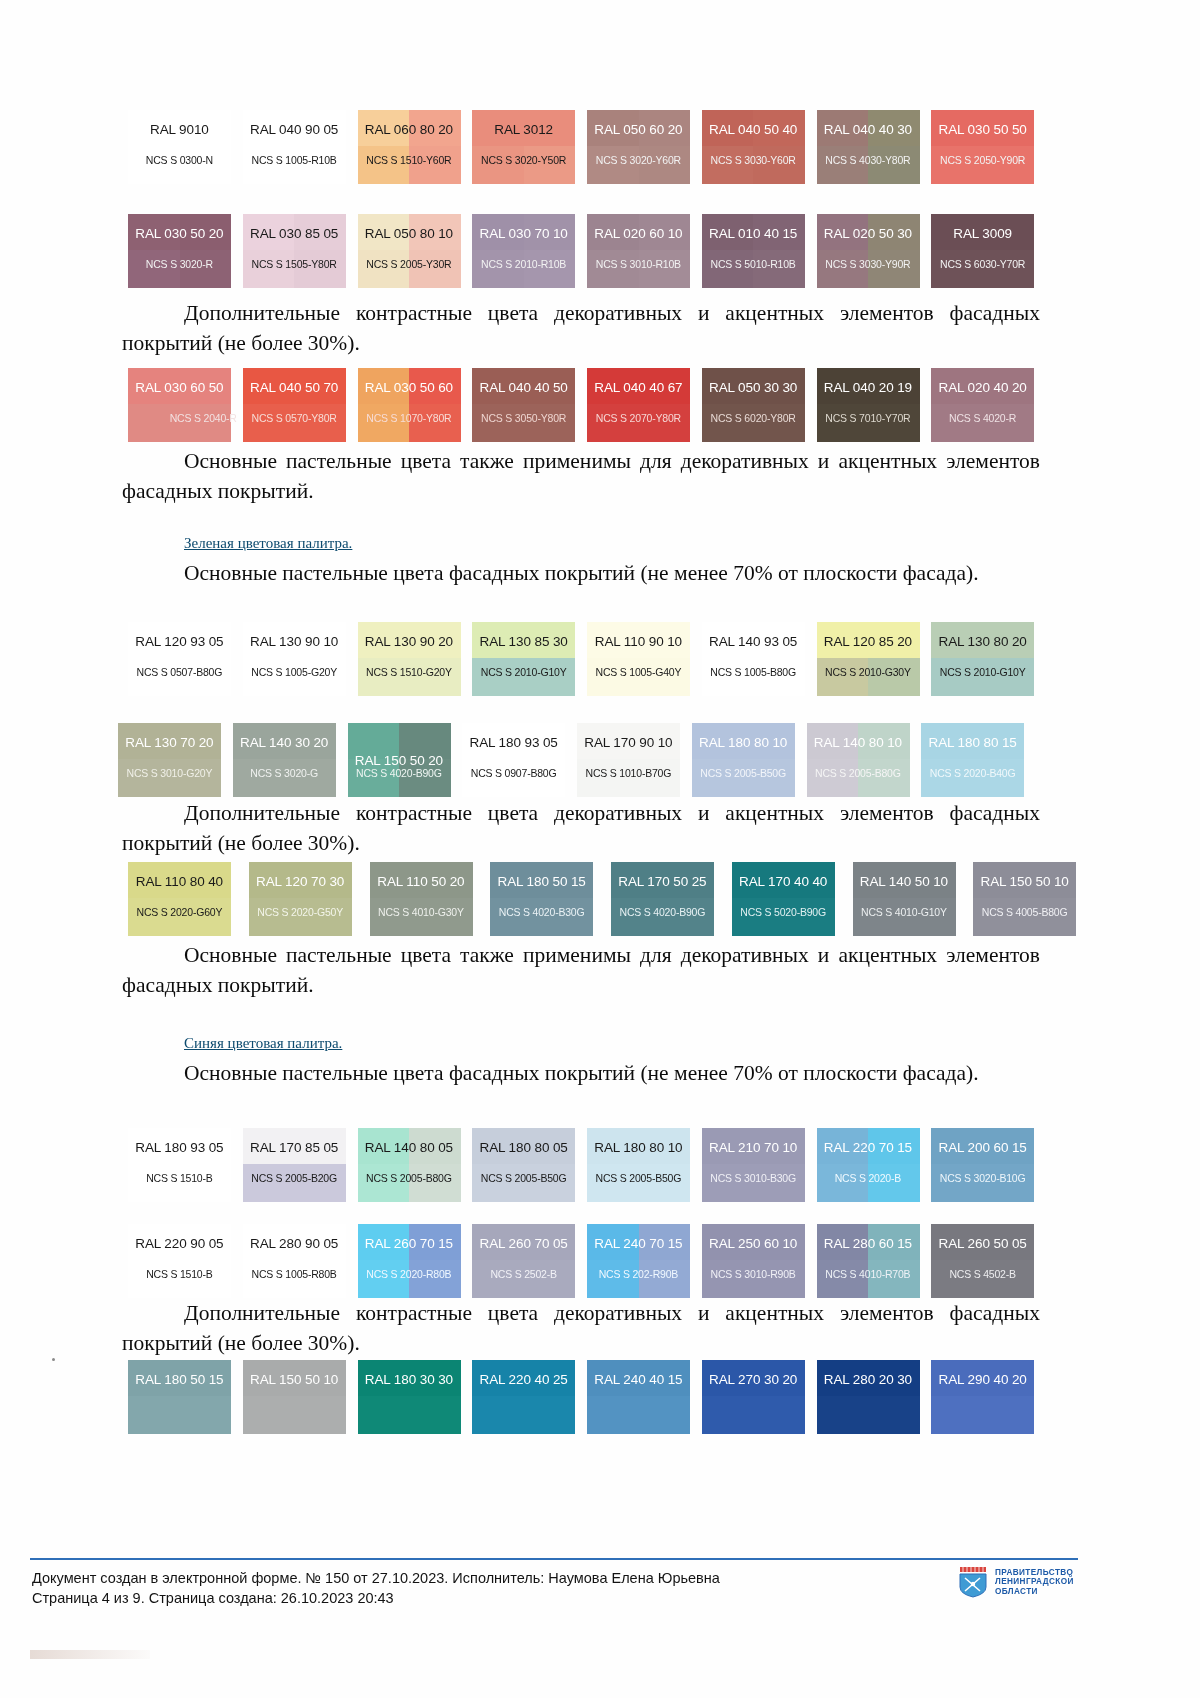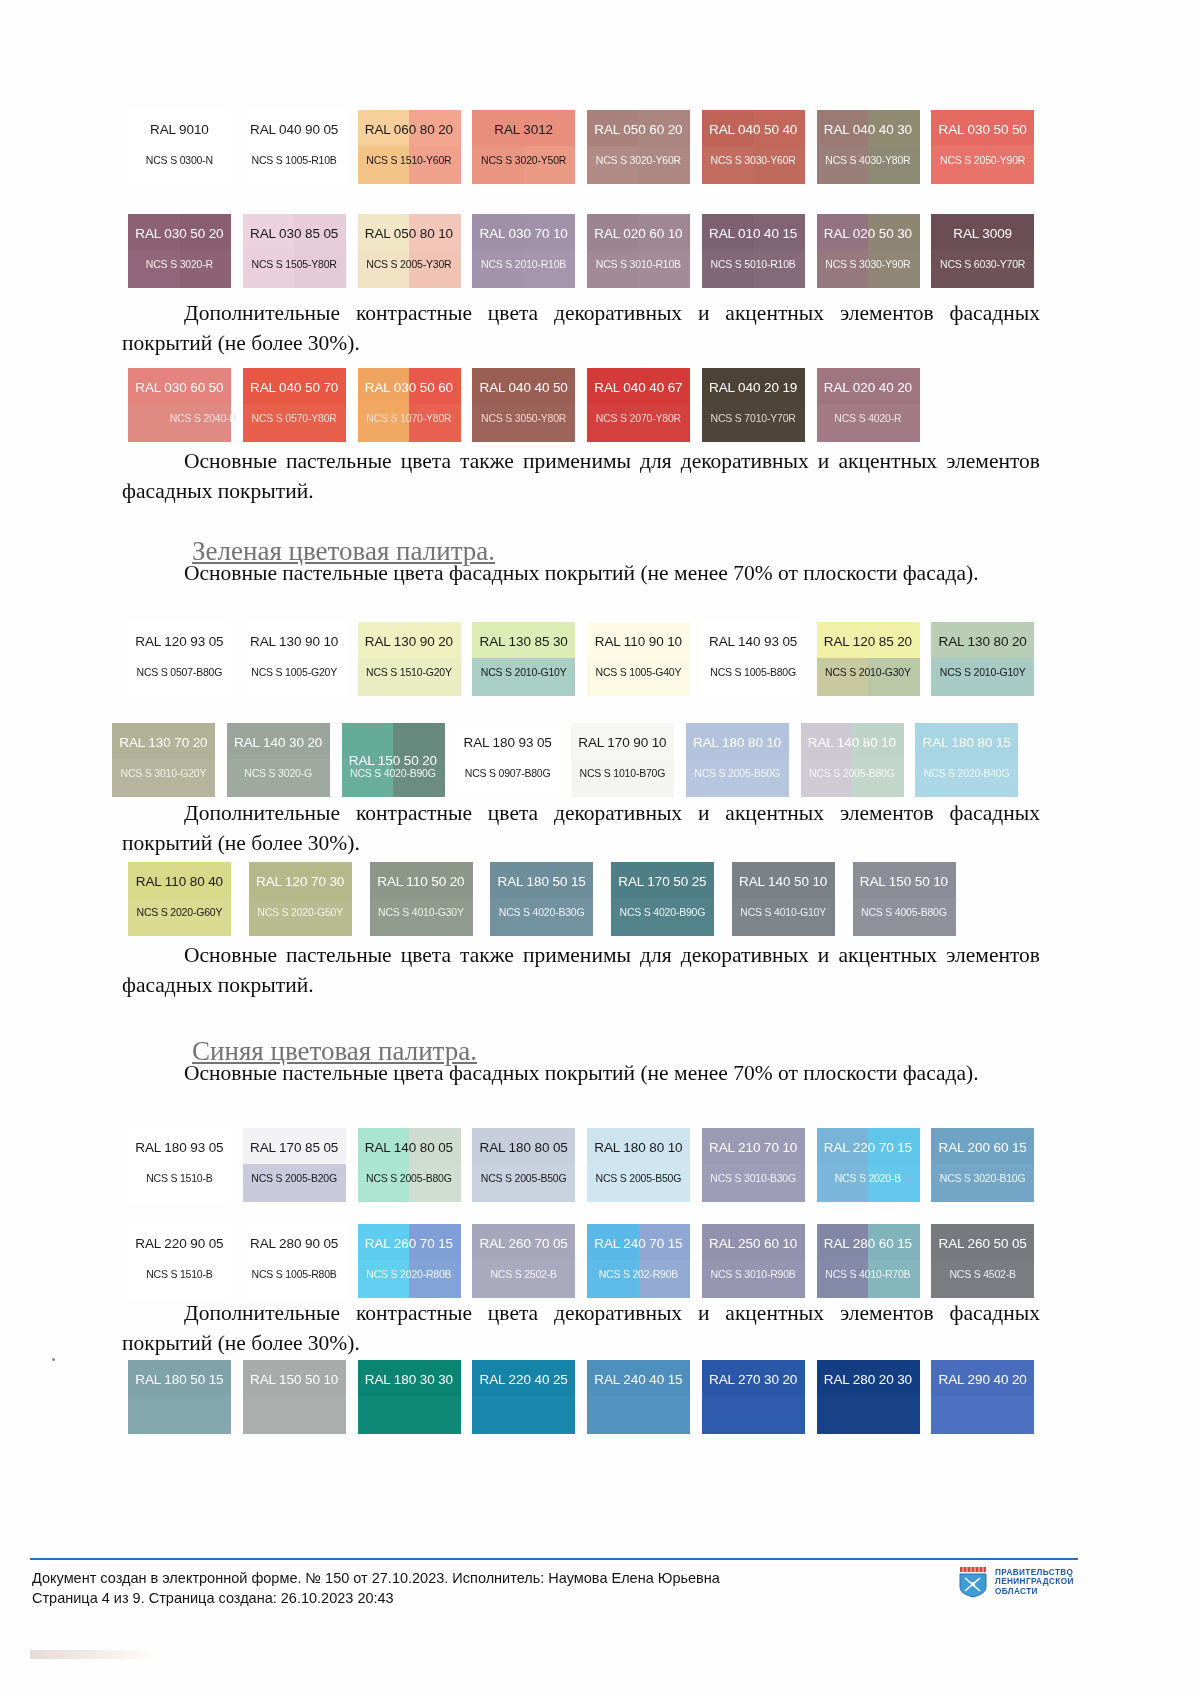--- a/index.html
+++ b/index.html
@@ -30,25 +30,25 @@
     line-height: 30px;
     text-align: justify;
     text-indent: 62px;
     margin: 0;
     color: #0c0c0c;
     -webkit-font-smoothing: antialiased;
   }
 
   .subhead {
     font-family: "Liberation Serif", serif;
-    font-size: 27px;
+    font-size: 15px;
     line-height: 30px;
-    margin: 8px;
+    margin: 0;
     text-indent: 62px;
-    color: #737373;
+    color: #0c4a6e;
   }
   .subhead span.u {
     text-decoration: underline;
   }
 
   
   .swatch-row {
     display: flex;
     gap: 0px;
     justify-content: flex-start;
@@ -531,20 +531,36 @@
           </div>
         </div>
         <div class="swatch-labels">
           <div class="ral-label" style="color: rgb(255, 255, 255);">RAL 040 40 67</div>
           <div class="ncs-label" style="color: rgb(246, 214, 212);">NCS S 2070-Y80R</div>
         </div>
       </div>
       <div class="swatch-cell">
         <div class="swatch-chip">
           <div class="chip-top">
+            <div class="chip-half l" style="background: rgb(111, 81, 73);"></div>
+            <div class="chip-half r" style="background: rgb(111, 81, 73);"></div>
+          </div>
+          <div class="chip-bot">
+            <div class="chip-half l" style="background: rgb(114, 85, 76);"></div>
+            <div class="chip-half r" style="background: rgb(114, 85, 76);"></div>
+          </div>
+        </div>
+        <div class="swatch-labels">
+          <div class="ral-label" style="color: rgb(255, 255, 255);">RAL 050 30 30</div>
+          <div class="ncs-label" style="color: rgb(232, 218, 213);">NCS S 6020-Y80R</div>
+        </div>
+      </div>
+      <div class="swatch-cell">
+        <div class="swatch-chip">
+          <div class="chip-top">
             <div class="chip-half l" style="background: rgb(76, 66, 54);"></div>
             <div class="chip-half r" style="background: rgb(76, 66, 54);"></div>
           </div>
           <div class="chip-bot">
             <div class="chip-half l" style="background: rgb(79, 70, 57);"></div>
             <div class="chip-half r" style="background: rgb(79, 70, 57);"></div>
           </div>
         </div>
         <div class="swatch-labels">
           <div class="ral-label" style="color: rgb(255, 255, 255);">RAL 040 20 19</div>
@@ -701,21 +717,21 @@
             <div class="chip-half r" style="background: rgb(167, 203, 196);"></div>
           </div>
         </div>
         <div class="swatch-labels">
           <div class="ral-label" style="color: rgb(26, 26, 26);">RAL 130 80 20</div>
           <div class="ncs-label" style="color: rgb(26, 26, 26);">NCS S 2010-G10Y</div>
         </div>
       </div>
     </div>
 
-  <div class="swatch-row" id="row-4" style="position:absolute;left:106px;top:723px;">
+  <div class="swatch-row" id="row-4" style="position:absolute;left:112px;top:723px;">
       <div class="swatch-cell">
         <div class="swatch-chip">
           <div class="chip-top">
             <div class="chip-half l" style="background: rgb(177, 178, 150);"></div>
             <div class="chip-half r" style="background: rgb(177, 178, 150);"></div>
           </div>
           <div class="chip-bot">
             <div class="chip-half l" style="background: rgb(180, 181, 156);"></div>
             <div class="chip-half r" style="background: rgb(180, 181, 156);"></div>
           </div>
@@ -913,20 +929,36 @@
             <div class="chip-half r" style="background: rgb(79, 127, 134);"></div>
           </div>
           <div class="chip-bot">
             <div class="chip-half l" style="background: rgb(83, 131, 138);"></div>
             <div class="chip-half r" style="background: rgb(83, 131, 138);"></div>
           </div>
         </div>
         <div class="swatch-labels">
           <div class="ral-label" style="color: rgb(255, 255, 255);">RAL 170 50 25</div>
           <div class="ncs-label" style="color: rgb(232, 242, 244);">NCS S 4020-B90G</div>
+        </div>
+      </div>
+      <div class="swatch-cell">
+        <div class="swatch-chip">
+          <div class="chip-top">
+            <div class="chip-half l" style="background: rgb(22, 121, 126);"></div>
+            <div class="chip-half r" style="background: rgb(22, 121, 126);"></div>
+          </div>
+          <div class="chip-bot">
+            <div class="chip-half l" style="background: rgb(26, 125, 130);"></div>
+            <div class="chip-half r" style="background: rgb(26, 125, 130);"></div>
+          </div>
+        </div>
+        <div class="swatch-labels">
+          <div class="ral-label" style="color: rgb(255, 255, 255);">RAL 170 40 40</div>
+          <div class="ncs-label" style="color: rgb(224, 240, 241);">NCS S 5020-B90G</div>
         </div>
       </div>
       <div class="swatch-cell">
         <div class="swatch-chip">
           <div class="chip-top">
             <div class="chip-half l" style="background: rgb(123, 130, 134);"></div>
             <div class="chip-half r" style="background: rgb(123, 130, 134);"></div>
           </div>
           <div class="chip-bot">
             <div class="chip-half l" style="background: rgb(126, 133, 138);"></div>

